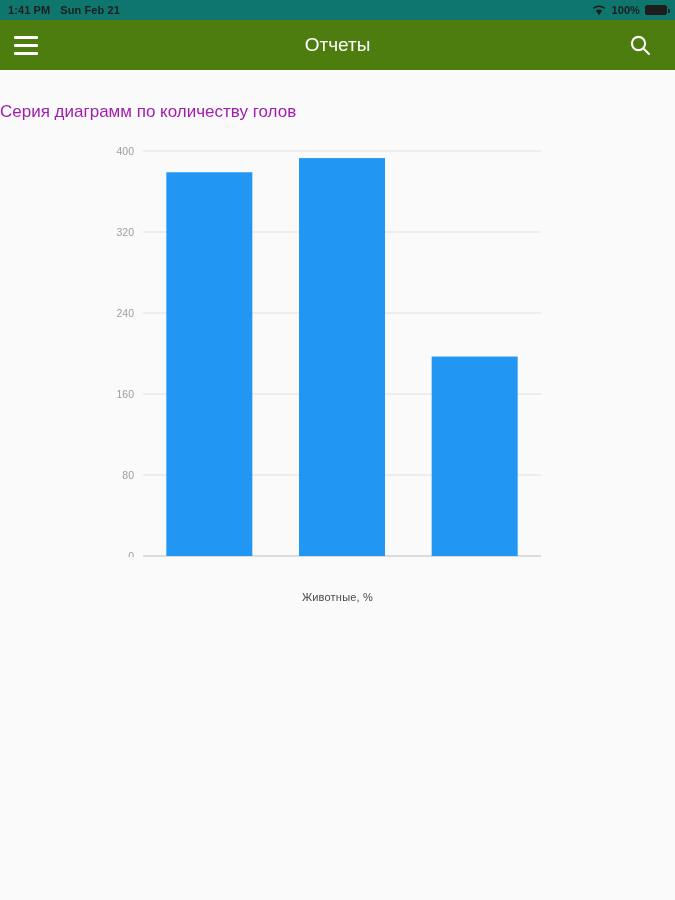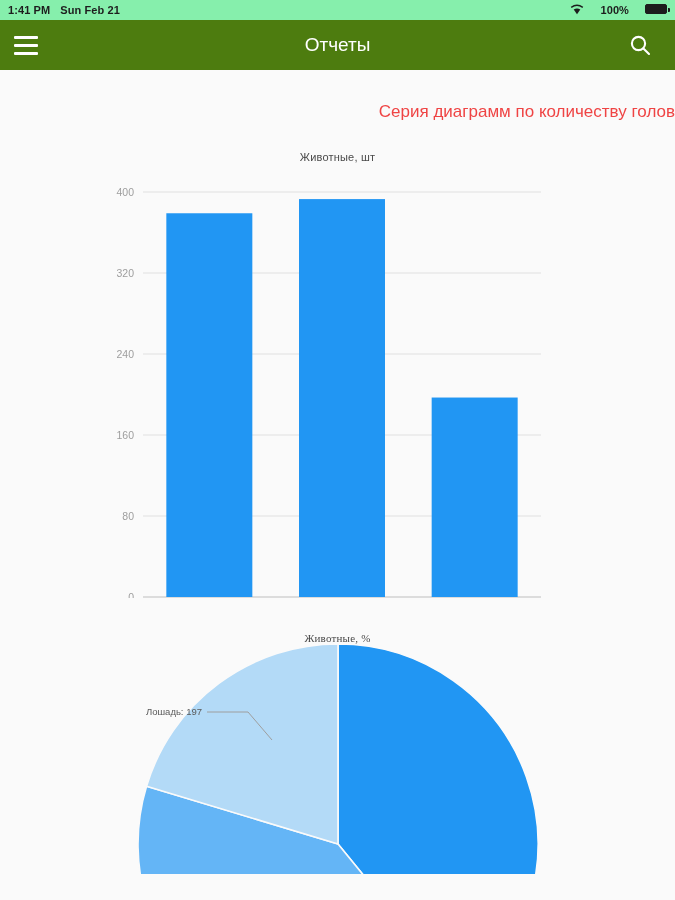--- a/index.html
+++ b/index.html
@@ -6,30 +6,30 @@
   html, body {
     width:675px; height:900px;
     background:#FAFAFA;
     font-family:"Liberation Sans", sans-serif;
     overflow:hidden;
   }
 
   
   .statusbar{
     height:20px; width:100%;
-    background:#86efac;
+    background:#0f766e;
     display:flex; align-items:center;
     padding:0 8px;
     color:#1d1d1d;
     font-size:11px; font-weight:bold;
     letter-spacing:.1px;
   }
   .sb-left{ display:flex; align-items:center; gap:10px; }
   .sb-spacer{ flex:1; }
-  .sb-right{ display:flex; gap:16px; }
+  .sb-right{ display:flex; align-items:center; gap:5px; }
   .wifi-ico{ display:block; }
   .battery{
     width:22px; height:10px;
     border:1.5px solid #1d1d1d;
     border-radius:2px;
     position:relative;
     background:#1d1d1d;
   }
   .battery:after{
     content:""; position:absolute;
@@ -68,33 +68,33 @@
     cursor:pointer;
   }
 
   
   .content{
     width:100%; height:830px;
     background:#FAFAFA;
     position:relative;
   }
   .report-title{
-    text-align:right;
+    text-align:left;
     font-size:17px;
-    color:#ef4444;
+    color:#a21caf;
     padding-top:32px;
   }
   .chart-subtitle{
     text-align:center;
     font-size:11px;
     color:#4a4a4a;
     letter-spacing:.2px;
   }
   #bar-subtitle{ margin-top:29px; }
-  #pie-subtitle{ margin-top:34px;font-family:Liberation Serif, serif; }
+  #pie-subtitle{ margin-top:34px; }
 
   .bar-chart-wrap{ position:relative; width:675px; height:435px; }
   .pie-chart-wrap{ position:relative; width:675px; height:230px; overflow:hidden; }
 
   svg text{ font-family:"Liberation Sans", sans-serif; }
 </style>
 </head>
 <body>
 
 <div class="statusbar">
@@ -125,21 +125,20 @@
       <circle cx="10.5" cy="10.5" r="6.6" stroke="#fff" stroke-width="2.1" fill="none"></circle>
       <line x1="15.4" y1="15.4" x2="21" y2="21" stroke="#fff" stroke-width="2.1" stroke-linecap="round"></line>
     </svg>
   </div>
 </div>
 
 <div class="content">
 
   <div class="report-title">Серия диаграмм по количеству голов</div>
 
-  <div class="chart-subtitle" id="bar-subtitle">Животные, шт</div>
 
   <div class="bar-chart-wrap">
     <svg id="bar-svg" width="675" height="435" viewBox="0 0 675 435">
         <line x1="143" y1="434" x2="541" y2="434" stroke="#bdbdbd" stroke-width="1.2"></line>
         <text x="134" y="438" text-anchor="end" font-size="10.5" fill="#9e9e9e">0</text>
         <line x1="143" y1="353" x2="541" y2="353" stroke="#e0e0e0" stroke-width="1"></line>
         <text x="134" y="357" text-anchor="end" font-size="10.5" fill="#9e9e9e">80</text>
         <line x1="143" y1="272" x2="541" y2="272" stroke="#e0e0e0" stroke-width="1"></line>
         <text x="134" y="276" text-anchor="end" font-size="10.5" fill="#9e9e9e">160</text>
         <line x1="143" y1="191" x2="541" y2="191" stroke="#e0e0e0" stroke-width="1"></line>
@@ -152,23 +151,14 @@
         <text x="209.33333333333331" y="449" text-anchor="middle" font-size="9.5" fill="#616161">Крупный рогатый скот</text>
         <rect x="299" y="36.08749999999998" width="86" height="397.9125" fill="#2196F3"></rect>
         <text x="342" y="449" text-anchor="middle" font-size="9.5" fill="#616161">Мелкий рогатый скот</text>
         <rect x="431.66666666666663" y="234.5375" width="86" height="199.4625" fill="#2196F3"></rect>
         <text x="474.66666666666663" y="449" text-anchor="middle" font-size="9.5" fill="#616161">Лошадь</text>
       </svg>
   </div>
 
   <div class="chart-subtitle" id="pie-subtitle">Животные, %</div>
 
-  <div class="pie-chart-wrap">
-    <svg id="pie-svg" width="675" height="230" viewBox="0 0 675 230">
-        <path d="M 338 200 L 338.00 0.00 A 200 200 0 0 1 464.39 355.00 Z" fill="#2196F3" stroke="#FAFAFA" stroke-width="1.6"></path>
-        <path d="M 338 200 L 464.39 355.00 A 200 200 0 0 1 146.55 142.16 Z" fill="#64B5F6" stroke="#FAFAFA" stroke-width="1.6"></path>
-        <path d="M 338 200 L 146.55 142.16 A 200 200 0 0 1 338.00 0.00 Z" fill="#B3DAF7" stroke="#FAFAFA" stroke-width="1.6"></path>
-        <path d="M 207 68 L 248 68 L 272 96" stroke="#9e9e9e" stroke-width="1" fill="none"></path>
-        <text x="202" y="71" text-anchor="end" font-size="9.5" fill="#5a5a5a">Лошадь: 197</text>
-      </svg>
-  </div>
 
 </div>
 
 </body></html>

